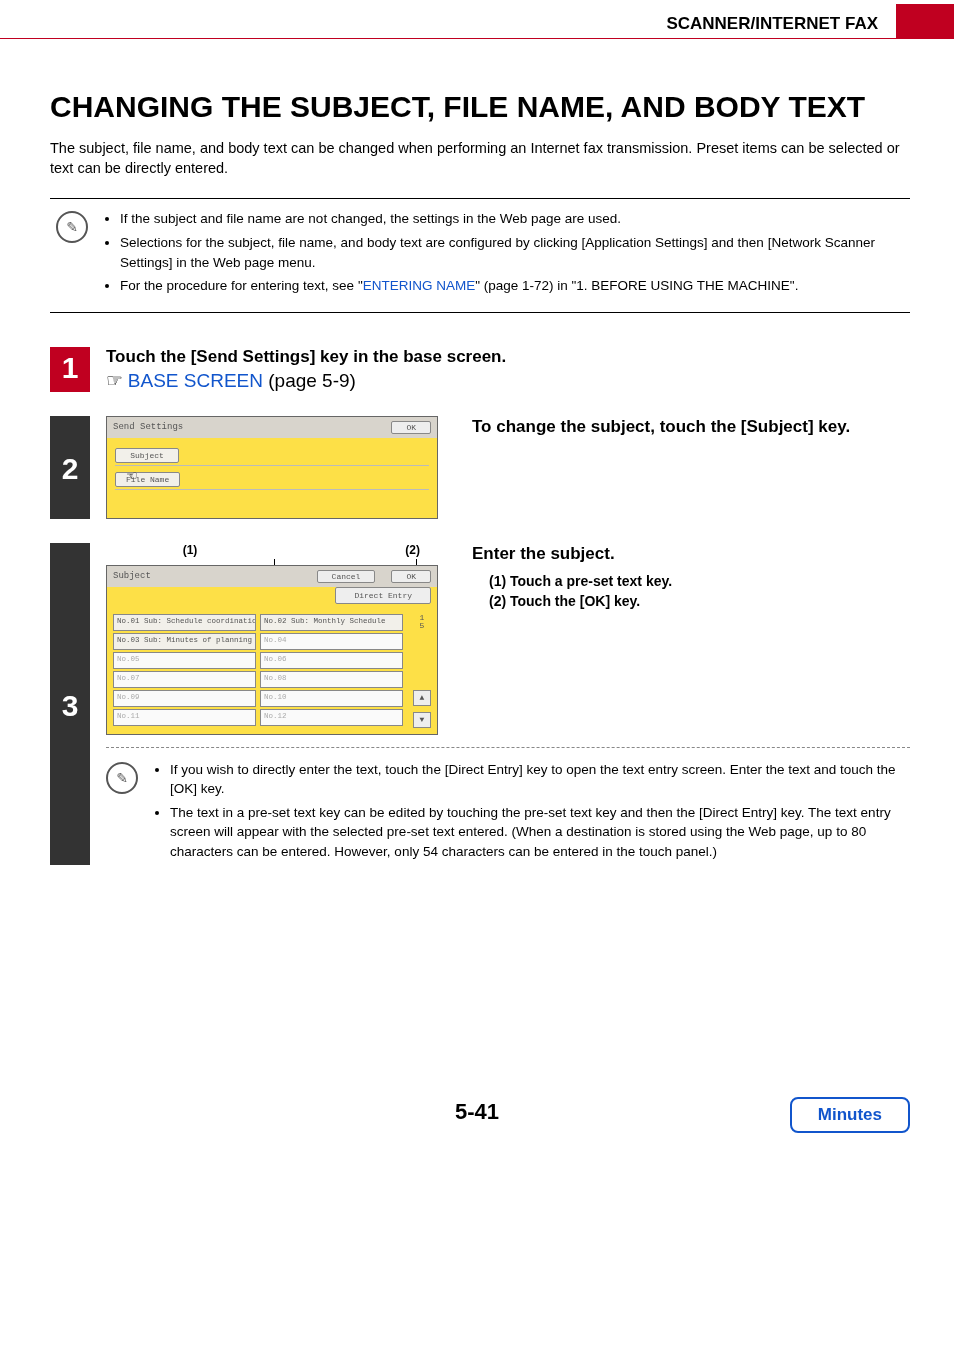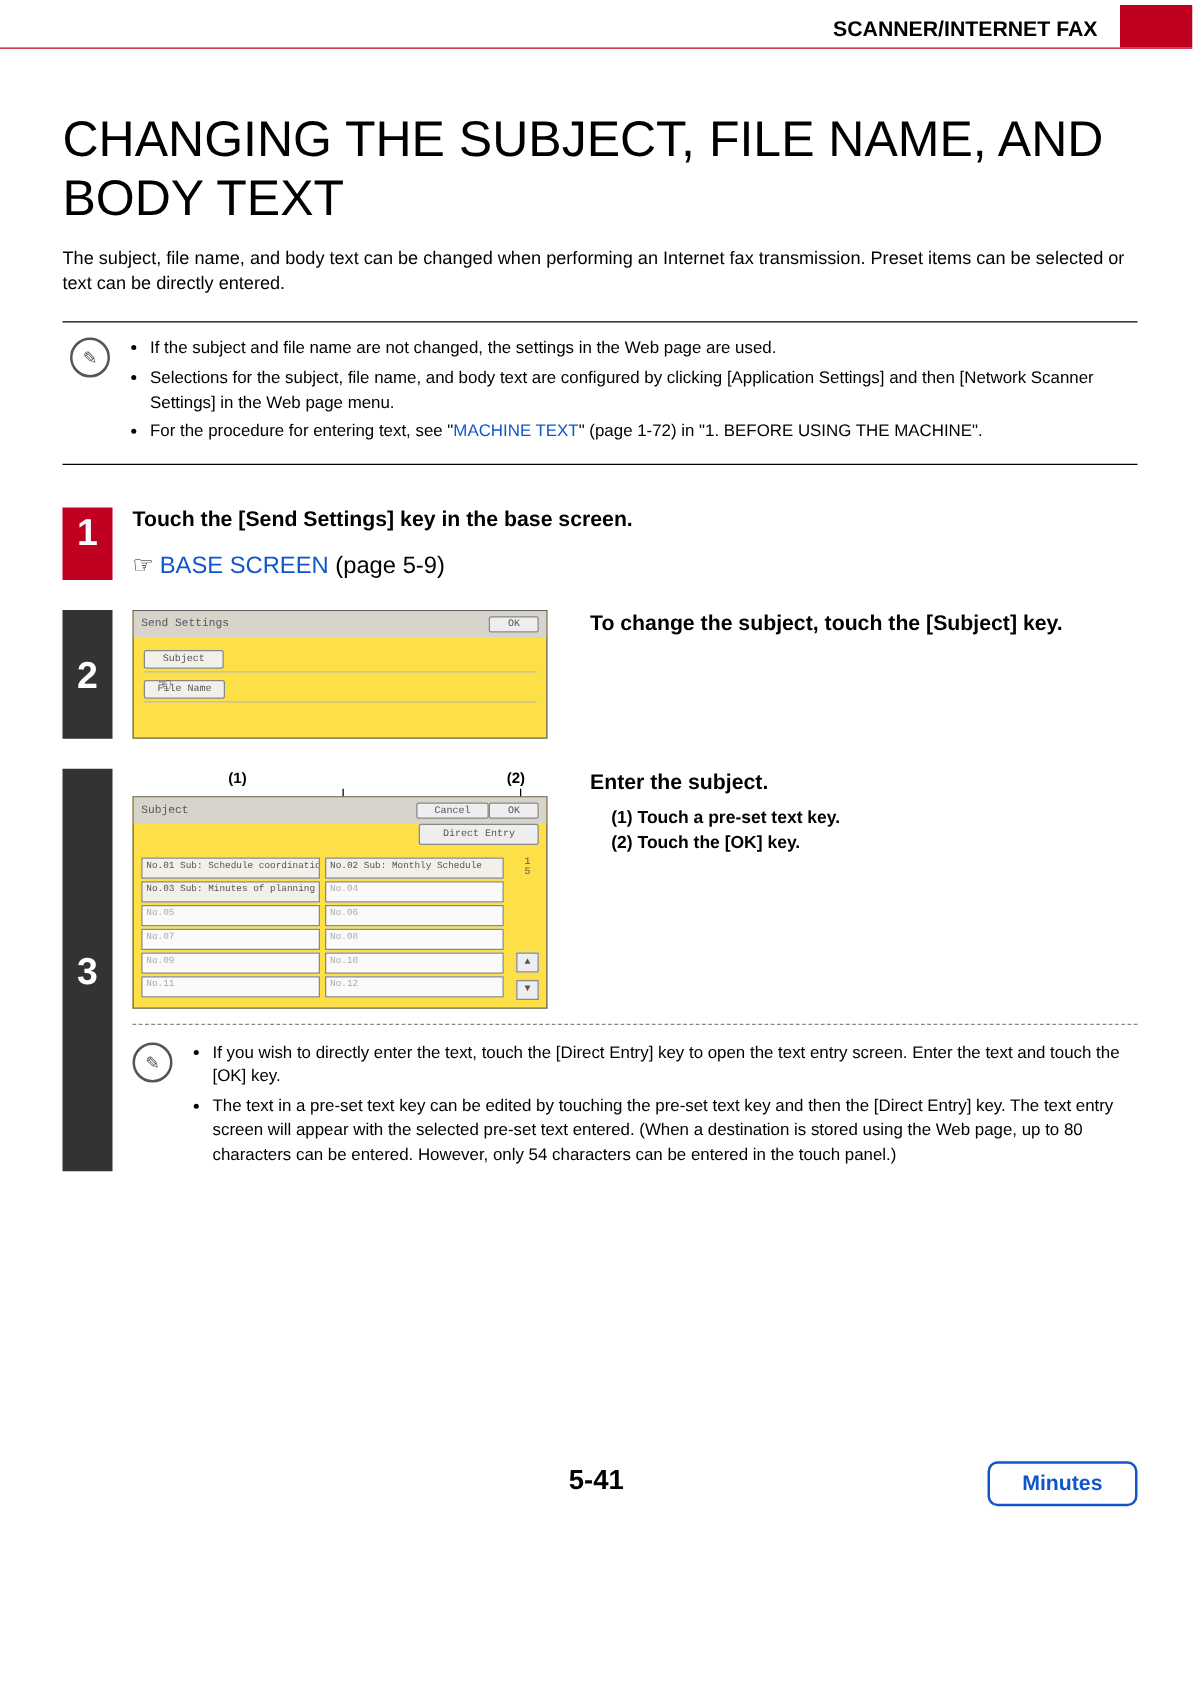--- a/index.html
+++ b/index.html
@@ -25,22 +25,22 @@
   }
   .top-bar .red-box {
     width: 58px;
     height: 100%;
     background: #c00020;
   }
   .page {
     padding: 30px 44px 10px 50px;
   }
   h1 {
-    font-size: 40px;
-    font-weight: normal;
+    font-size: 30px;
+    font-weight: bold;
     margin: 20px 0 14px 0;
     line-height: 1.18;
   }
   .intro {
     font-size: 14.5px;
     line-height: 1.38;
     margin-bottom: 20px;
   }
   .note-box {
     border-top: 1px solid #000;
@@ -84,21 +84,21 @@
     color: #fff;
     flex-shrink: 0;
     padding-top: 4px;
   }
   .step1 .step-num { background: #c00020; }
   .step2 .step-num, .step3 .step-num { background: #333; align-self: stretch; align-items: center;}
   .step-body { flex: 1; }
   .step-title {
     font-size: 17px;
     font-weight: bold;
-    margin: 0 0 14px 0;
+    margin: 0 0 2px 0;
   }
   .step-sub { font-size: 19px; }
   .ptr { font-family: serif; }
   .step-row {
     display: flex;
     gap: 34px;
     align-items: flex-start;
   }
   .ui-panel {
     width: 330px;
@@ -255,21 +255,21 @@
   <div class="intro">The subject, file name, and body text can be changed when performing an Internet fax transmission. Preset items can be selected or text can be directly entered.</div>
 
   <div class="note-box">
     <div class="note-icon">
         <span>✎</span>
       </div>
     <ul>
       <li>If the subject and file name are not changed, the settings in the Web page are used.</li>
       <li>Selections for the subject, file name, and body text are configured by clicking [Application Settings] and then [Network Scanner Settings] in the Web page menu.</li>
       <li>
-        <span>For the procedure for entering text, see "</span><span class="link">MACHINE TEXT</span><span>" (page 1-72) in "1. BEFORE USING THE MACHINE".</span>
+        <span>For the procedure for entering text, see "</span><span class="link">ENTERING NAME</span><span>" (page 1-72) in "1. BEFORE USING THE MACHINE".</span>
       </li>
     </ul>
   </div>
 
   <div class="step step1">
     <div class="step-num">1</div>
     <div class="step-body">
       <div class="step-title">Touch the [Send Settings] key in the base screen.</div>
       <div class="step-sub">
         <span class="ptr">☞ </span><span class="link">BASE SCREEN</span><span> (page 5-9)</span>
@@ -312,21 +312,21 @@
             <div class="c1">(1)</div>
             <div class="c2">(2)</div>
           </div>
           <div class="callout-lines">
               <div class="l l1"></div>
               <div class="l l2"></div>
             </div>
           <div class="ui-panel" style="width:330px;">
             <div class="ui-header">
               <span>Subject</span>
-              <span style="display:flex; gap:0;">
+              <span style="display:flex; gap:16px;">
                 <span class="ui-ok">Cancel</span>
                 <span class="ui-ok">OK</span>
               </span>
             </div>
             <div class="header-row2">
               <span class="ui-ok" style="padding:3px 18px;">Direct Entry</span>
             </div>
             <div class="subject-body">
               <div class="subject-left">
                 <div class="preset-row">

